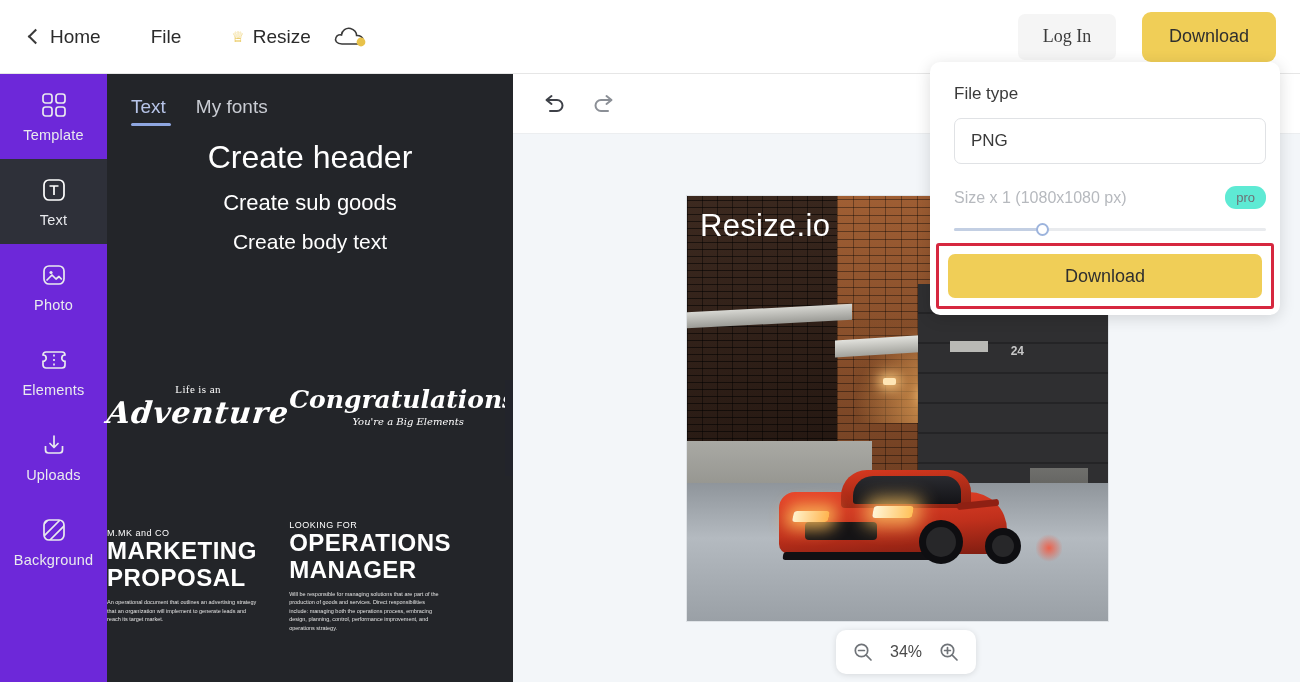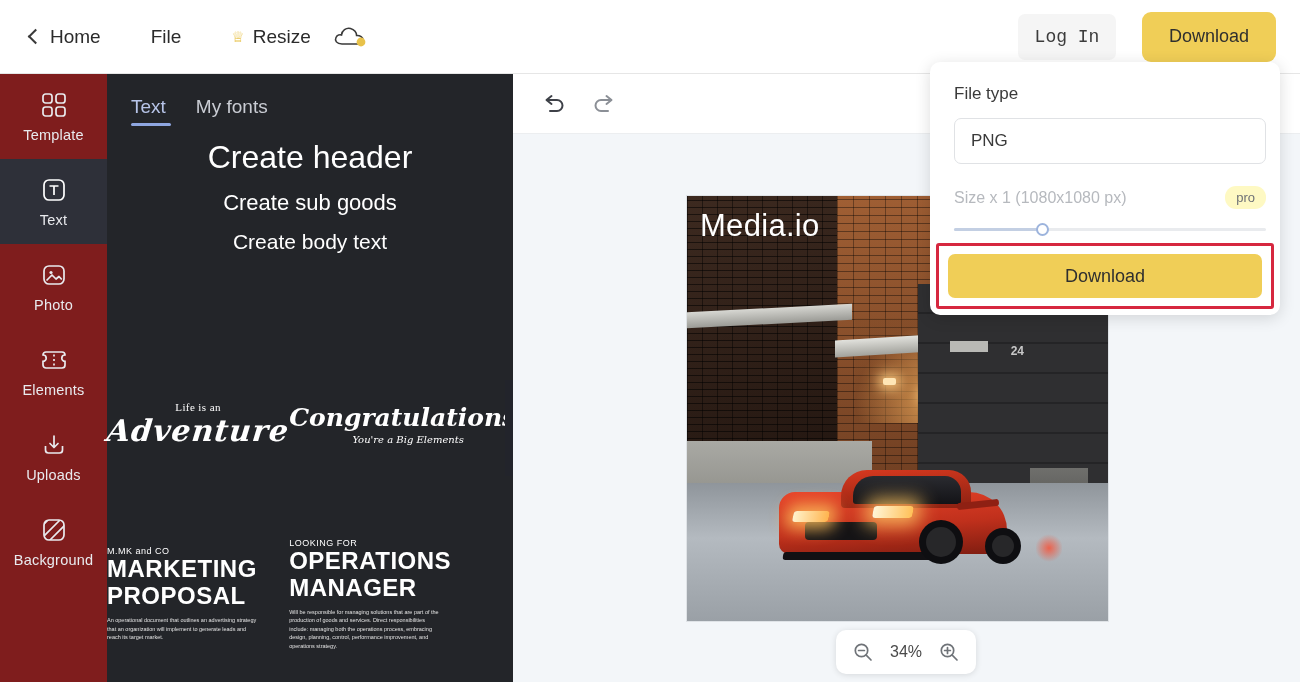--- a/index.html
+++ b/index.html
@@ -36,33 +36,33 @@
   .cloud-icon { margin-left: 22px; cursor: pointer; display:flex; align-items:center; }
 
   .topbar-right {
     margin-left: auto; display: flex; align-items: center;
     gap: 26px; padding-right: 24px;
   }
   .btn-login {
     width: 98px; height: 46px; border-radius: 7px;
     background: #f5f5f5; border: none;
     font-size: 18px; color: #3c3c3c; cursor: pointer;
-    font-family: Liberation Mono, monospace;
+    font-family: Liberation Serif, serif;
   }
   .btn-download-top {
     width: 134px; height: 50px; border-radius: 9px;
     background: #f0ce57; border: none;
     font-size: 18px; color: #2f2f2f; cursor: pointer;
     font-family: "Liberation Sans", sans-serif;
   }
 
   
   .rail {
     position: absolute; top: 74px; left: 0; width: 107px; height: 608px;
-    background: #7f1d1d;
+    background: #6d28d9;
   }
   .rail-item {
     width: 107px; height: 85px;
     display: flex; flex-direction: column; align-items: center; justify-content: center;
     gap: 7px; cursor: pointer; color: #e9eaee;
   }
   .rail-item.active { background: #2e3039; }
   .rail-label { font-size: 14.5px; letter-spacing: .2px; }
   .rail-ico { width: 30px; height: 30px; display:flex; align-items:center; justify-content:center; }
 
@@ -80,21 +80,21 @@
   .ptab.active::after {
     content: ""; position: absolute; left: 0; bottom: 0;
     width: 40px; height: 3px; background: #8ea6e0; border-radius: 2px;
   }
   .text-presets { text-align: center; color: #ffffff; margin-top: 6px; }
   .tp-header { font-size: 32px; font-weight: 400; padding: 7px 0; cursor: pointer; }
   .tp-sub { font-size: 22px; font-weight: 400; padding: 7px 0; cursor: pointer; }
   .tp-body { font-size: 21px; font-weight: 400; padding: 7px 0; cursor: pointer; }
 
   .font-grid {
-    position: absolute; top: 265px; left: 0; width: 380px; height: 340px;
+    position: absolute; top: 247px; left: 0; width: 380px; height: 340px;
     display: grid; grid-template-columns: 1fr 1fr; grid-template-rows: 1fr 1fr;
   }
   .font-cell { display: flex; align-items: center; justify-content: center; cursor: pointer; color: #fff; }
   .fc-in { text-align: center; }
 
   .adv-small { font-size: 11px; font-family: "Liberation Serif", serif; letter-spacing:.4px; }
   .adv-big {
     font-size: 30px; font-family: "DejaVu Serif", serif; font-style: italic;
     font-weight: 700; letter-spacing: 1px; transform: skewX(-6deg);
   }
@@ -260,21 +260,21 @@
   .pop-label { font-size: 17px; color: #3a3a3a; }
   .filetype-box {
     margin-top: 14px; width: 312px; height: 46px;
     border: 1px solid #e0e2e5; border-radius: 7px;
     display: flex; align-items: center; padding-left: 16px;
     font-size: 17px; color: #3a3a3a; cursor: pointer; background:#fff;
   }
   .size-row { margin-top: 22px; display: flex; align-items: center; justify-content: space-between; width: 312px; }
   .size-text { font-size: 16px; color: #b6b9be; }
   .pro-badge {
-    font-size: 13px; color: #6e7176; background: #fef9c3;
+    font-size: 13px; color: #6e7176; background: #5eead4;
     border-radius: 11px; padding: 4px 11px;
   }
   .slider-wrap { margin-top: 13px; width: 312px; height: 14px; position: relative; cursor: pointer; }
   .slider-track { position:absolute; top:6px; left:0; width:312px; height:3px; background:#e9ebee; border-radius:2px; }
   .slider-fill { position:absolute; top:6px; left:0; width:88px; height:3px; background:#c3cfe3; border-radius:2px; }
   .slider-knob {
     position:absolute; top:1px; left:82px; width:13px; height:13px; border-radius:50%;
     background:#ffffff; border:2px solid #9db4dd;
   }
   .highlight-box {
@@ -493,21 +493,21 @@
           <div class="car-glass"></div>
           <div class="spoiler"></div>
           <div class="grille"></div>
           <div class="hl-l"></div>
           <div class="hl-r"></div>
           <div class="splitter"></div>
           <div class="wheel front"></div>
           <div class="wheel rear"></div>
         </div>
       </div>
-      <div class="artboard-title">Media.io</div>
+      <div class="artboard-title">Resize.io</div>
     </div>
 
     <div class="zoom-pill">
       <span class="mag">
         <svg width="22" height="22" viewBox="0 0 22 22">
           <circle cx="9.5" cy="9.5" r="6.2" fill="none" stroke="#6f7378" stroke-width="1.7"></circle>
           <path d="M14.2 14.2 L19 19" stroke="#6f7378" stroke-width="1.7" stroke-linecap="round"></path>
           <path d="M6.6 9.5 H12.4" stroke="#6f7378" stroke-width="1.7" stroke-linecap="round"></path>
         </svg>
       </span>

